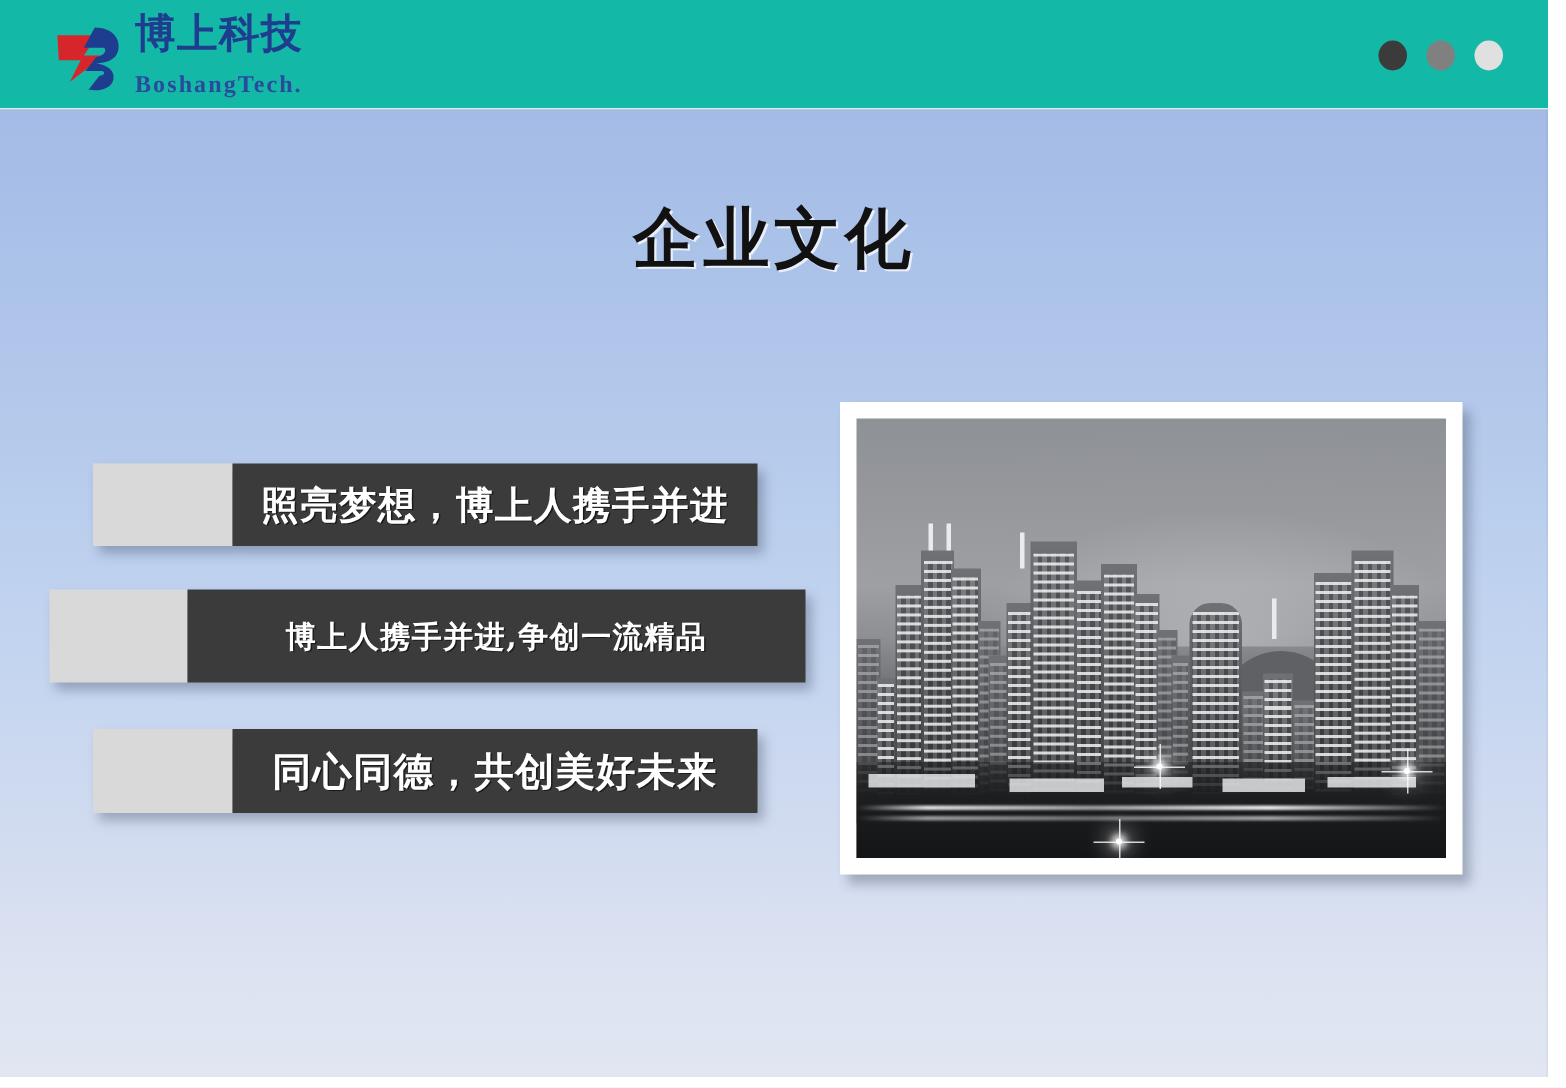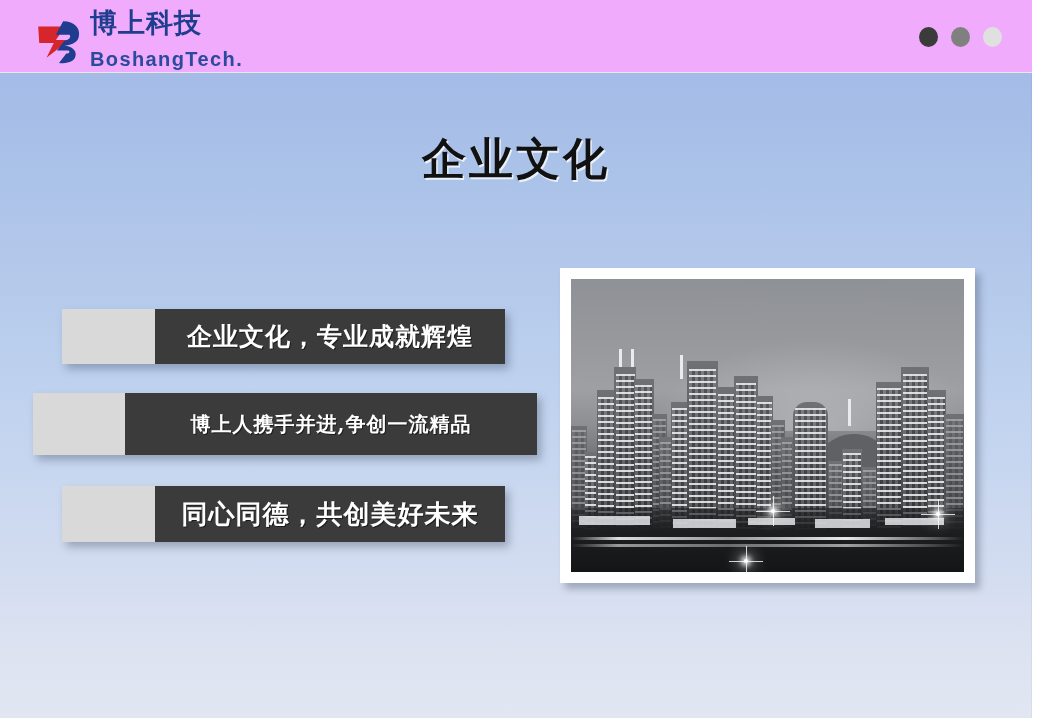--- a/index.html
+++ b/index.html
@@ -22,21 +22,21 @@
     overflow: hidden;
   }
 
   
   #header {
     position: absolute;
     left: 0;
     top: 0;
     width: 1032px;
     height: 73px;
-    background: #f0abfc;
+    background: #14b8a6;
     border-bottom: 1px solid #e8e8e8;
     box-sizing: border-box;
   }
 
   #logo-block {
     position: absolute;
     left: 33px;
     top: 9px;
     display: flex;
     align-items: center;
@@ -59,22 +59,22 @@
     font-family: "DejaVu Sans", "Liberation Sans", sans-serif;
     font-size: 27px;
     font-weight: bold;
     color: #1f3d8f;
     letter-spacing: 1px;
     line-height: 1.02;
     white-space: nowrap;
   }
 
   #logo-en {
-    font-family: Liberation Sans, sans-serif;
-    font-size: 20px;
+    font-family: Liberation Serif, serif;
+    font-size: 16px;
     font-weight: bold;
     color: #2a4a9c;
     letter-spacing: 1.4px;
     line-height: 1.15;
     margin-top: 11px;
     white-space: nowrap;
   }
 
   #header-dots {
     position: absolute;
@@ -297,21 +297,21 @@
       <span class="hdot" style="background:#e0e0e0"></span>
     </div>
   </div>
 
   <div id="body">
 
     <div id="slide-title">企业文化</div>
 
     <div id="bar-1" class="slogan-bar">
       <div class="slogan-cap"></div>
-      <div class="slogan-body">企业文化，专业成就辉煌</div>
+      <div class="slogan-body">照亮梦想，博上人携手并进</div>
     </div>
 
     <div id="bar-2" class="slogan-bar">
       <div class="slogan-cap"></div>
       <div class="slogan-body">博上人携手并进,争创一流精品</div>
     </div>
 
     <div id="bar-3" class="slogan-bar">
       <div class="slogan-cap"></div>
       <div class="slogan-body">同心同德，共创美好未来</div>

